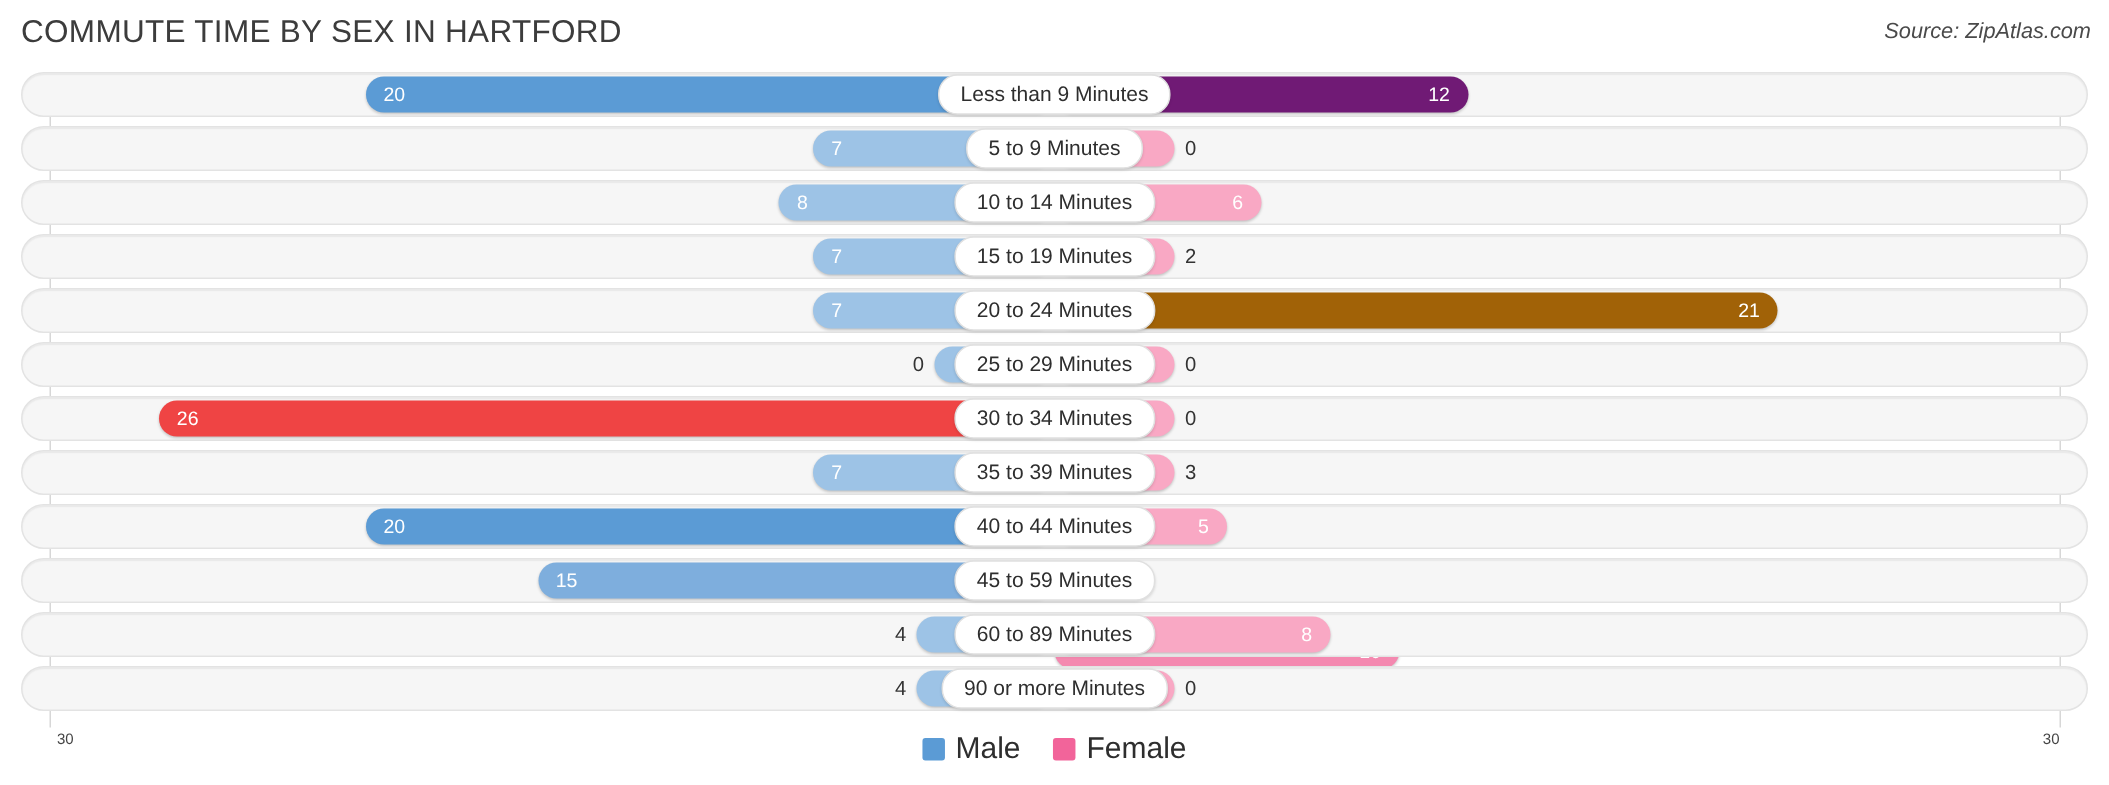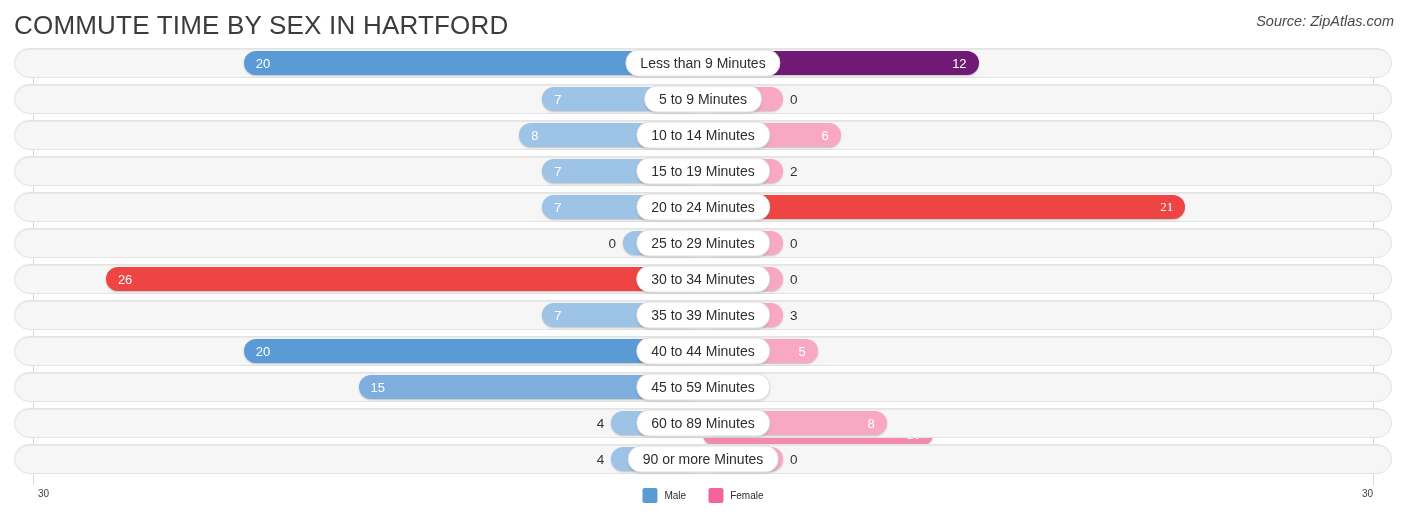--- a/index.html
+++ b/index.html
@@ -17,21 +17,21 @@
 
   
   .header {
     position: absolute;
     left: 0; top: 0; right: 0;
     height: 46px;
   }
   .chart-title {
     position: absolute;
     left: 14px; top: 10px;
-    font-size: 26px;
+    font-size: 21px;
     font-weight: 400;
     letter-spacing: .2px;
     color: #3c3c3c;
     white-space: nowrap;
   }
   .source-note {
     position: absolute;
     right: 12px; top: 13px;
     font-size: 14.5px;
     font-style: italic;
@@ -158,21 +158,21 @@
     display: flex;
     align-items: center;
     gap: 7px;
   }
   .legend-swatch {
     width: 15px; height: 15px;
     border-radius: 2px;
     display: inline-block;
   }
   .legend-text {
-    font-size: 10px;
+    font-size: 20px;
     color: #2e2e2e;
   }
 </style>
 </head>
 <body>
 
 <div class="header">
   <div class="chart-title">COMMUTE TIME BY SEX IN HARTFORD</div>
   <div class="source-note">Source: ZipAtlas.com</div>
 </div>
@@ -228,21 +228,21 @@
           </div>
         </div>
         <div class="cat-label">15 to 19 Minutes</div>
       </div>
       <div class="row">
         <div class="track"></div>
         <div class="bars">
           <div class="bar male" style="width: 160.767px; background: rgb(157, 195, 230);">
             <span class="bar-value-in">7</span>
           </div>
-          <div class="bar female" style="width: 482.3px; background: #ef4444; font-family: Liberation Serif, serif;">
+          <div class="bar female" style="width: 482.3px; background: #a16207;">
             <span class="bar-value-in">21</span>
           </div>
         </div>
         <div class="cat-label">20 to 24 Minutes</div>
       </div>
       <div class="row">
         <div class="track"></div>
         <div class="bars">
           <div class="bar male" style="width: 80px; background: rgb(157, 195, 230);">
             <span class="bar-value-out">0</span>

